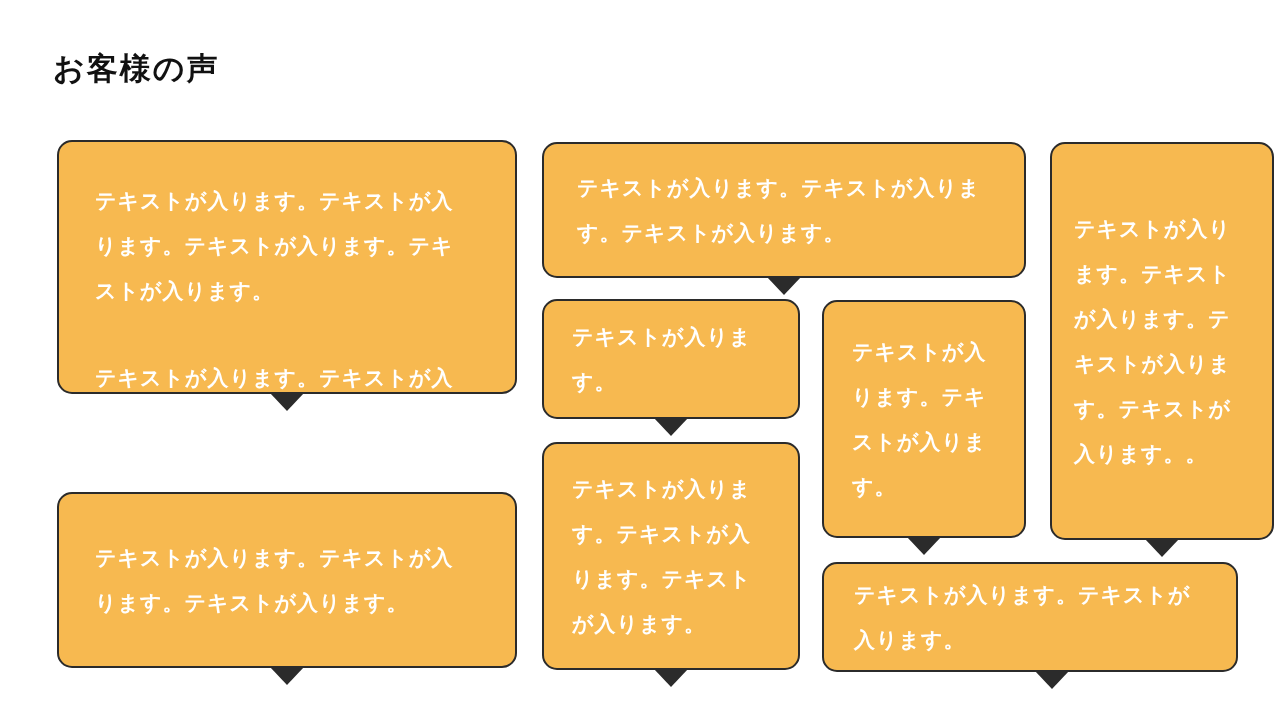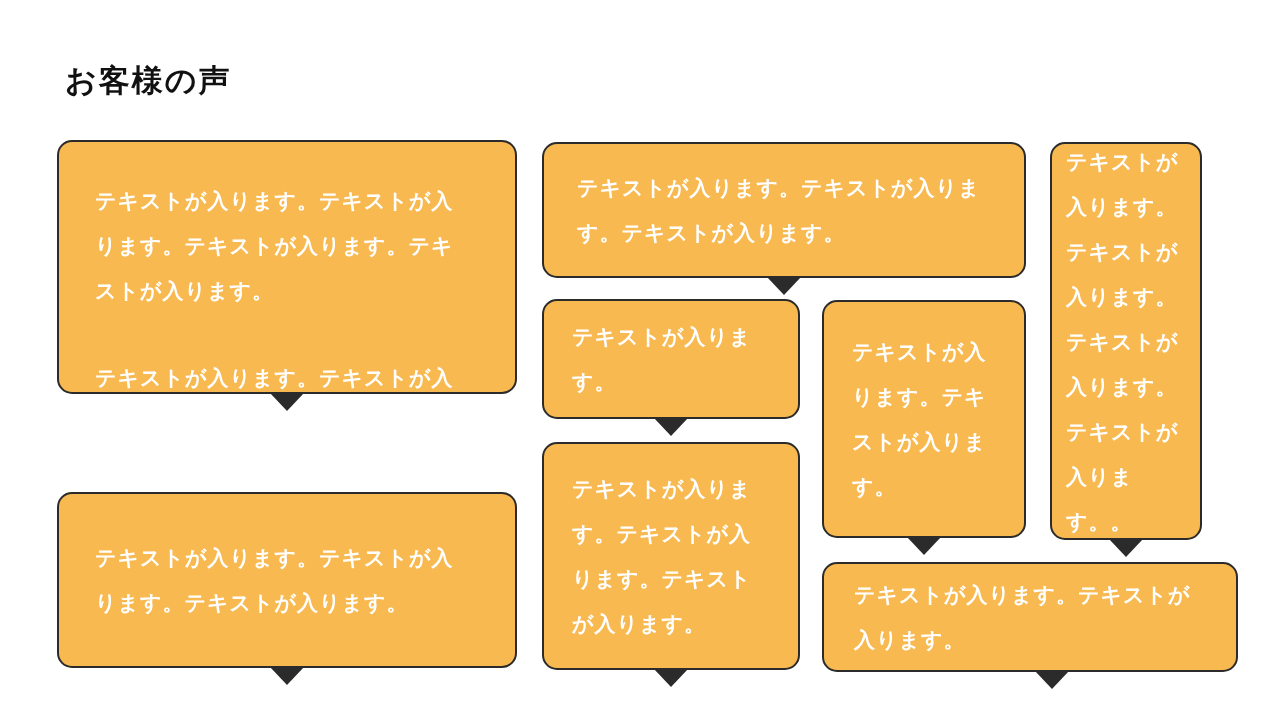--- a/index.html
+++ b/index.html
@@ -2,21 +2,21 @@
 <html style="--bg: #FFFFFF; --title: #111111; --bubble-fill: #F7B950; --bubble-border: #2B2B2B; --bubble-text: #FFFFFF;"><head>
 <meta charset="utf-8">
 <style>
   html,body{margin:0;padding:0;background:#e8e8e8;}
   #canvas{
     position:relative;width:1280px;height:720px;overflow:hidden;
     background:var(--bg,#FFFFFF);
     font-family:"Liberation Sans","DejaVu Sans",sans-serif;
   }
   .page-title{
-    position:absolute;left:53px;top:48px;margin:12px;
+    position:absolute;left:53px;top:48px;margin:0;
     font-size:31px;font-weight:bold;letter-spacing:2px;
     color:var(--title,#111111);
   }
   .bubble{
     position:absolute;box-sizing:border-box;
     background:var(--bubble-fill,#F7B950);
     border:2.5px solid var(--bubble-border,#2B2B2B);
     border-radius:15px;
     color:var(--bubble-text,#FFFFFF);
     font-weight:bold;font-size:21px;line-height:45px;letter-spacing:1px;
@@ -31,21 +31,21 @@
     border-left:17px solid transparent;
     border-right:17px solid transparent;
     border-top:18px solid var(--bubble-border,#2B2B2B);
   }
   .b1{left:57px;top:140px;width:460px;height:254px;padding:36px 48px 0 36px;}
   .b2{left:57px;top:492px;width:460px;height:176px;padding:0 48px 0 36px;}
   .b3{left:542px;top:142px;width:484px;height:136px;padding:0 33px;}
   .b4{left:542px;top:299px;width:258px;height:120px;padding:12px 28px;}
   .b5{left:542px;top:442px;width:258px;height:228px;padding:0 28px;}
   .b6{left:822px;top:300px;width:204px;height:238px;padding:0 28px;}
-  .b7{left:1050px;top:142px;width:152px;height:398px;padding:0 14px;justify-content:center;}
+  .b7{left:1050px;top:142px;width:224px;height:398px;padding:0 22px;justify-content:center;}
   .b8{left:822px;top:562px;width:416px;height:110px;padding:0 30px;}
   .b8 .tail{left:calc(50% + 22px);}
 </style>
 </head>
 <body>
 
 <div id="canvas">
 
   <h1 class="page-title">お客様の声</h1>
 

